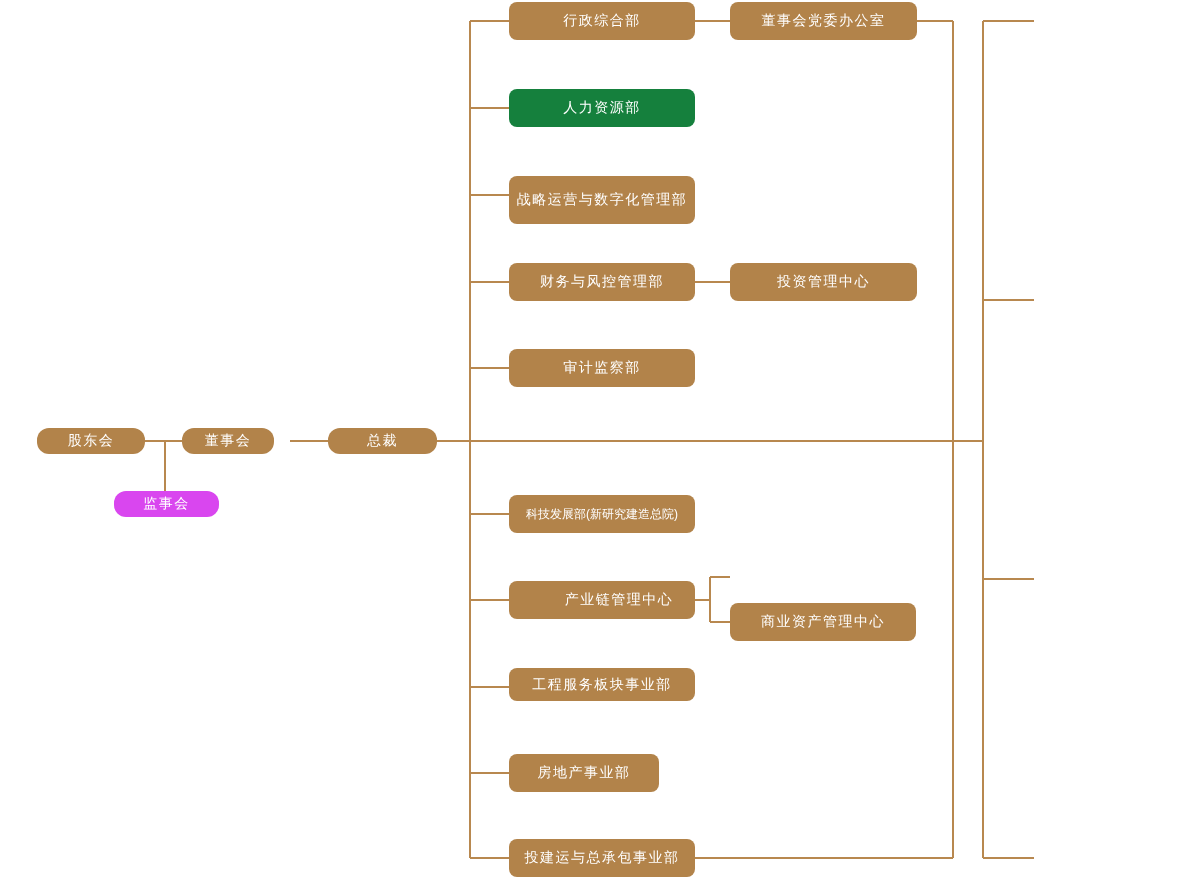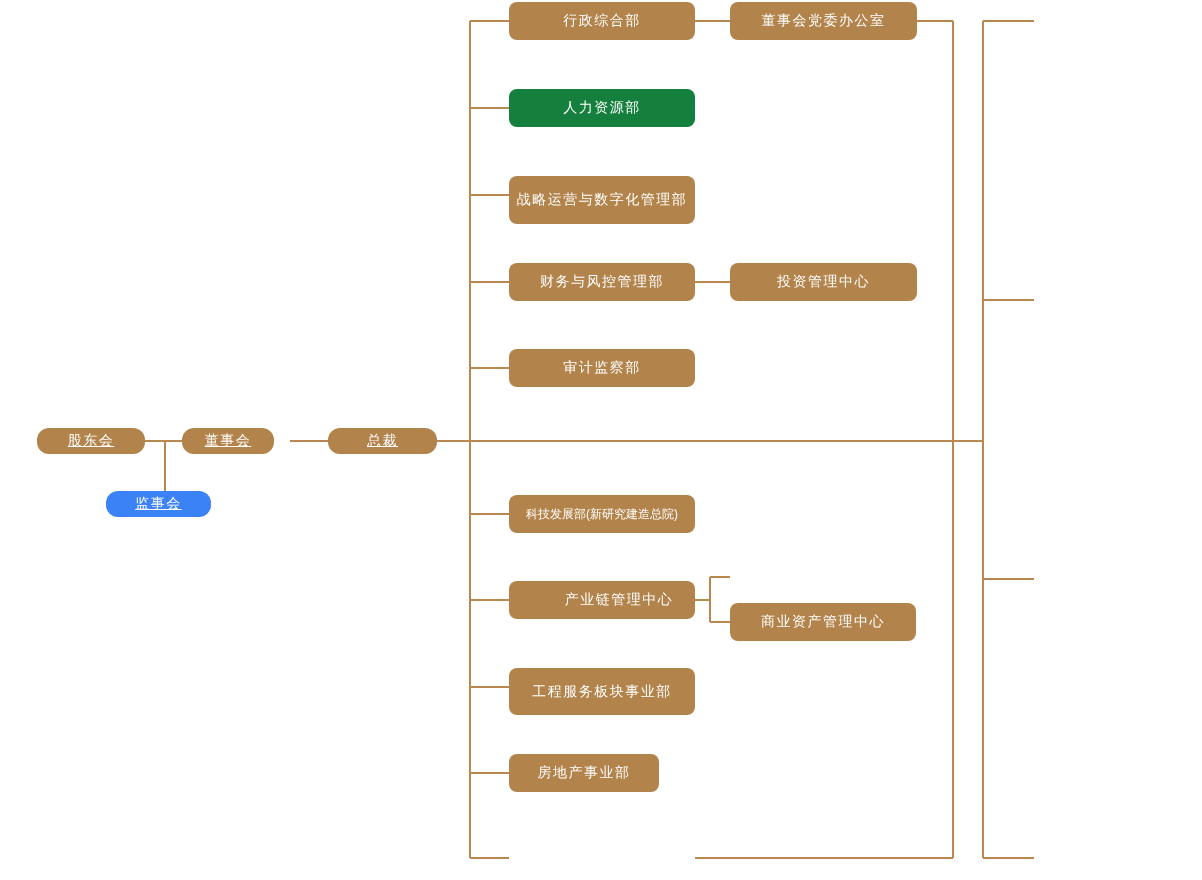--- a/index.html
+++ b/index.html
@@ -16,21 +16,21 @@
     display: flex;
     align-items: center;
     justify-content: center;
     background: #B2834A;
     color: #ffffff;
     border-radius: 8px;
     white-space: nowrap;
     box-sizing: border-box;
     text-align: center;
   }
-  .node.small { border-radius: 12px; text-decoration: underline; }
+  .node.small { border-radius: 12px; }
   .line {
     position: absolute;
     background: #B8884F;
   }
 </style>
 </head>
 <body>
 
 <div class="canvas">
     <div class="line" style="left: 145px; top: 440.25px; width: 37px; height: 1.5px; background: rgb(184, 136, 79);"></div>
@@ -58,21 +58,21 @@
     <div class="line" style="left: 983px; top: 578.25px; width: 51px; height: 1.5px; background: rgb(184, 136, 79);"></div>
     <div class="line" style="left: 983px; top: 857.25px; width: 51px; height: 1.5px; background: rgb(184, 136, 79);"></div>
     <div class="line" style="left: 469.25px; top: 21px; width: 1.5px; height: 837px; background: rgb(184, 136, 79);"></div>
     <div class="line" style="left: 952.25px; top: 21px; width: 1.5px; height: 837px; background: rgb(184, 136, 79);"></div>
     <div class="line" style="left: 982.25px; top: 21px; width: 1.5px; height: 837px; background: rgb(184, 136, 79);"></div>
     <div class="line" style="left: 164.25px; top: 441px; width: 1.5px; height: 50px; background: rgb(184, 136, 79);"></div>
     <div class="line" style="left: 709.25px; top: 577px; width: 1.5px; height: 45px; background: rgb(184, 136, 79);"></div>
     <div class="node small" style="left: 37px; top: 428px; width: 108px; height: 26px; background: rgb(178, 131, 74); color: rgb(255, 255, 255); font-size: 14px; letter-spacing: 1.5px;">
       <span>股东会</span>
     </div>
-    <div class="node small" style="left: 106px; top: 491px; width: 105px; height: 26px; background: #3b82f6; color: rgb(255, 255, 255); font-size: 14px; letter-spacing: 1.5px;">
+    <div class="node small" style="left: 114px; top: 491px; width: 105px; height: 26px; background: #d946ef; color: rgb(255, 255, 255); font-size: 14px; letter-spacing: 1.5px;">
       <span>监事会</span>
     </div>
     <div class="node small" style="left: 182px; top: 428px; width: 92px; height: 26px; background: rgb(178, 131, 74); color: rgb(255, 255, 255); font-size: 14px; letter-spacing: 1.5px;">
       <span>董事会</span>
     </div>
     <div class="node small" style="left: 328px; top: 428px; width: 109px; height: 26px; background: rgb(178, 131, 74); color: rgb(255, 255, 255); font-size: 14px; letter-spacing: 1.5px;">
       <span>总裁</span>
     </div>
     <div class="node" style="left: 509px; top: 2px; width: 186px; height: 38px; background: rgb(178, 131, 74); color: rgb(255, 255, 255); font-size: 14px; letter-spacing: 1.5px;">
       <span>行政综合部</span>
@@ -88,25 +88,28 @@
     </div>
     <div class="node" style="left: 509px; top: 349px; width: 186px; height: 38px; background: rgb(178, 131, 74); color: rgb(255, 255, 255); font-size: 14px; letter-spacing: 1.5px;">
       <span>审计监察部</span>
     </div>
     <div class="node" style="left: 509px; top: 495px; width: 186px; height: 38px; background: rgb(178, 131, 74); color: rgb(255, 255, 255); font-size: 12px; letter-spacing: 0px;">
       <span>科技发展部(新研究建造总院)</span>
     </div>
     <div class="node" style="left: 509px; top: 581px; width: 186px; height: 38px; background: rgb(178, 131, 74); color: rgb(255, 255, 255); font-size: 14px; letter-spacing: 1.5px; padding-left: 34px;">
       <span>产业链管理中心</span>
     </div>
-    <div class="node" style="left: 509px; top: 668px; width: 186px; height: 47px; background: rgb(178, 131, 74); color: rgb(255, 255, 255); font-size: 14px; letter-spacing: 1.5px;">
+    <div class="node" style="left: 509px; top: 668px; width: 186px; height: 33px; background: rgb(178, 131, 74); color: rgb(255, 255, 255); font-size: 14px; letter-spacing: 1.5px;">
       <span>工程服务板块事业部</span>
     </div>
     <div class="node" style="left: 509px; top: 754px; width: 150px; height: 38px; background: rgb(178, 131, 74); color: rgb(255, 255, 255); font-size: 14px; letter-spacing: 1.5px;">
       <span>房地产事业部</span>
+    </div>
+    <div class="node" style="left: 509px; top: 839px; width: 186px; height: 38px; background: rgb(178, 131, 74); color: rgb(255, 255, 255); font-size: 14px; letter-spacing: 1.5px;">
+      <span>投建运与总承包事业部</span>
     </div>
     <div class="node" style="left: 730px; top: 2px; width: 187px; height: 38px; background: rgb(178, 131, 74); color: rgb(255, 255, 255); font-size: 14px; letter-spacing: 1.5px;">
       <span>董事会党委办公室</span>
     </div>
     <div class="node" style="left: 730px; top: 263px; width: 187px; height: 38px; background: rgb(178, 131, 74); color: rgb(255, 255, 255); font-size: 14px; letter-spacing: 1.5px;">
       <span>投资管理中心</span>
     </div>
     <div class="node" style="left: 730px; top: 603px; width: 186px; height: 38px; background: rgb(178, 131, 74); color: rgb(255, 255, 255); font-size: 14px; letter-spacing: 1.5px;">
       <span>商业资产管理中心</span>
     </div>

